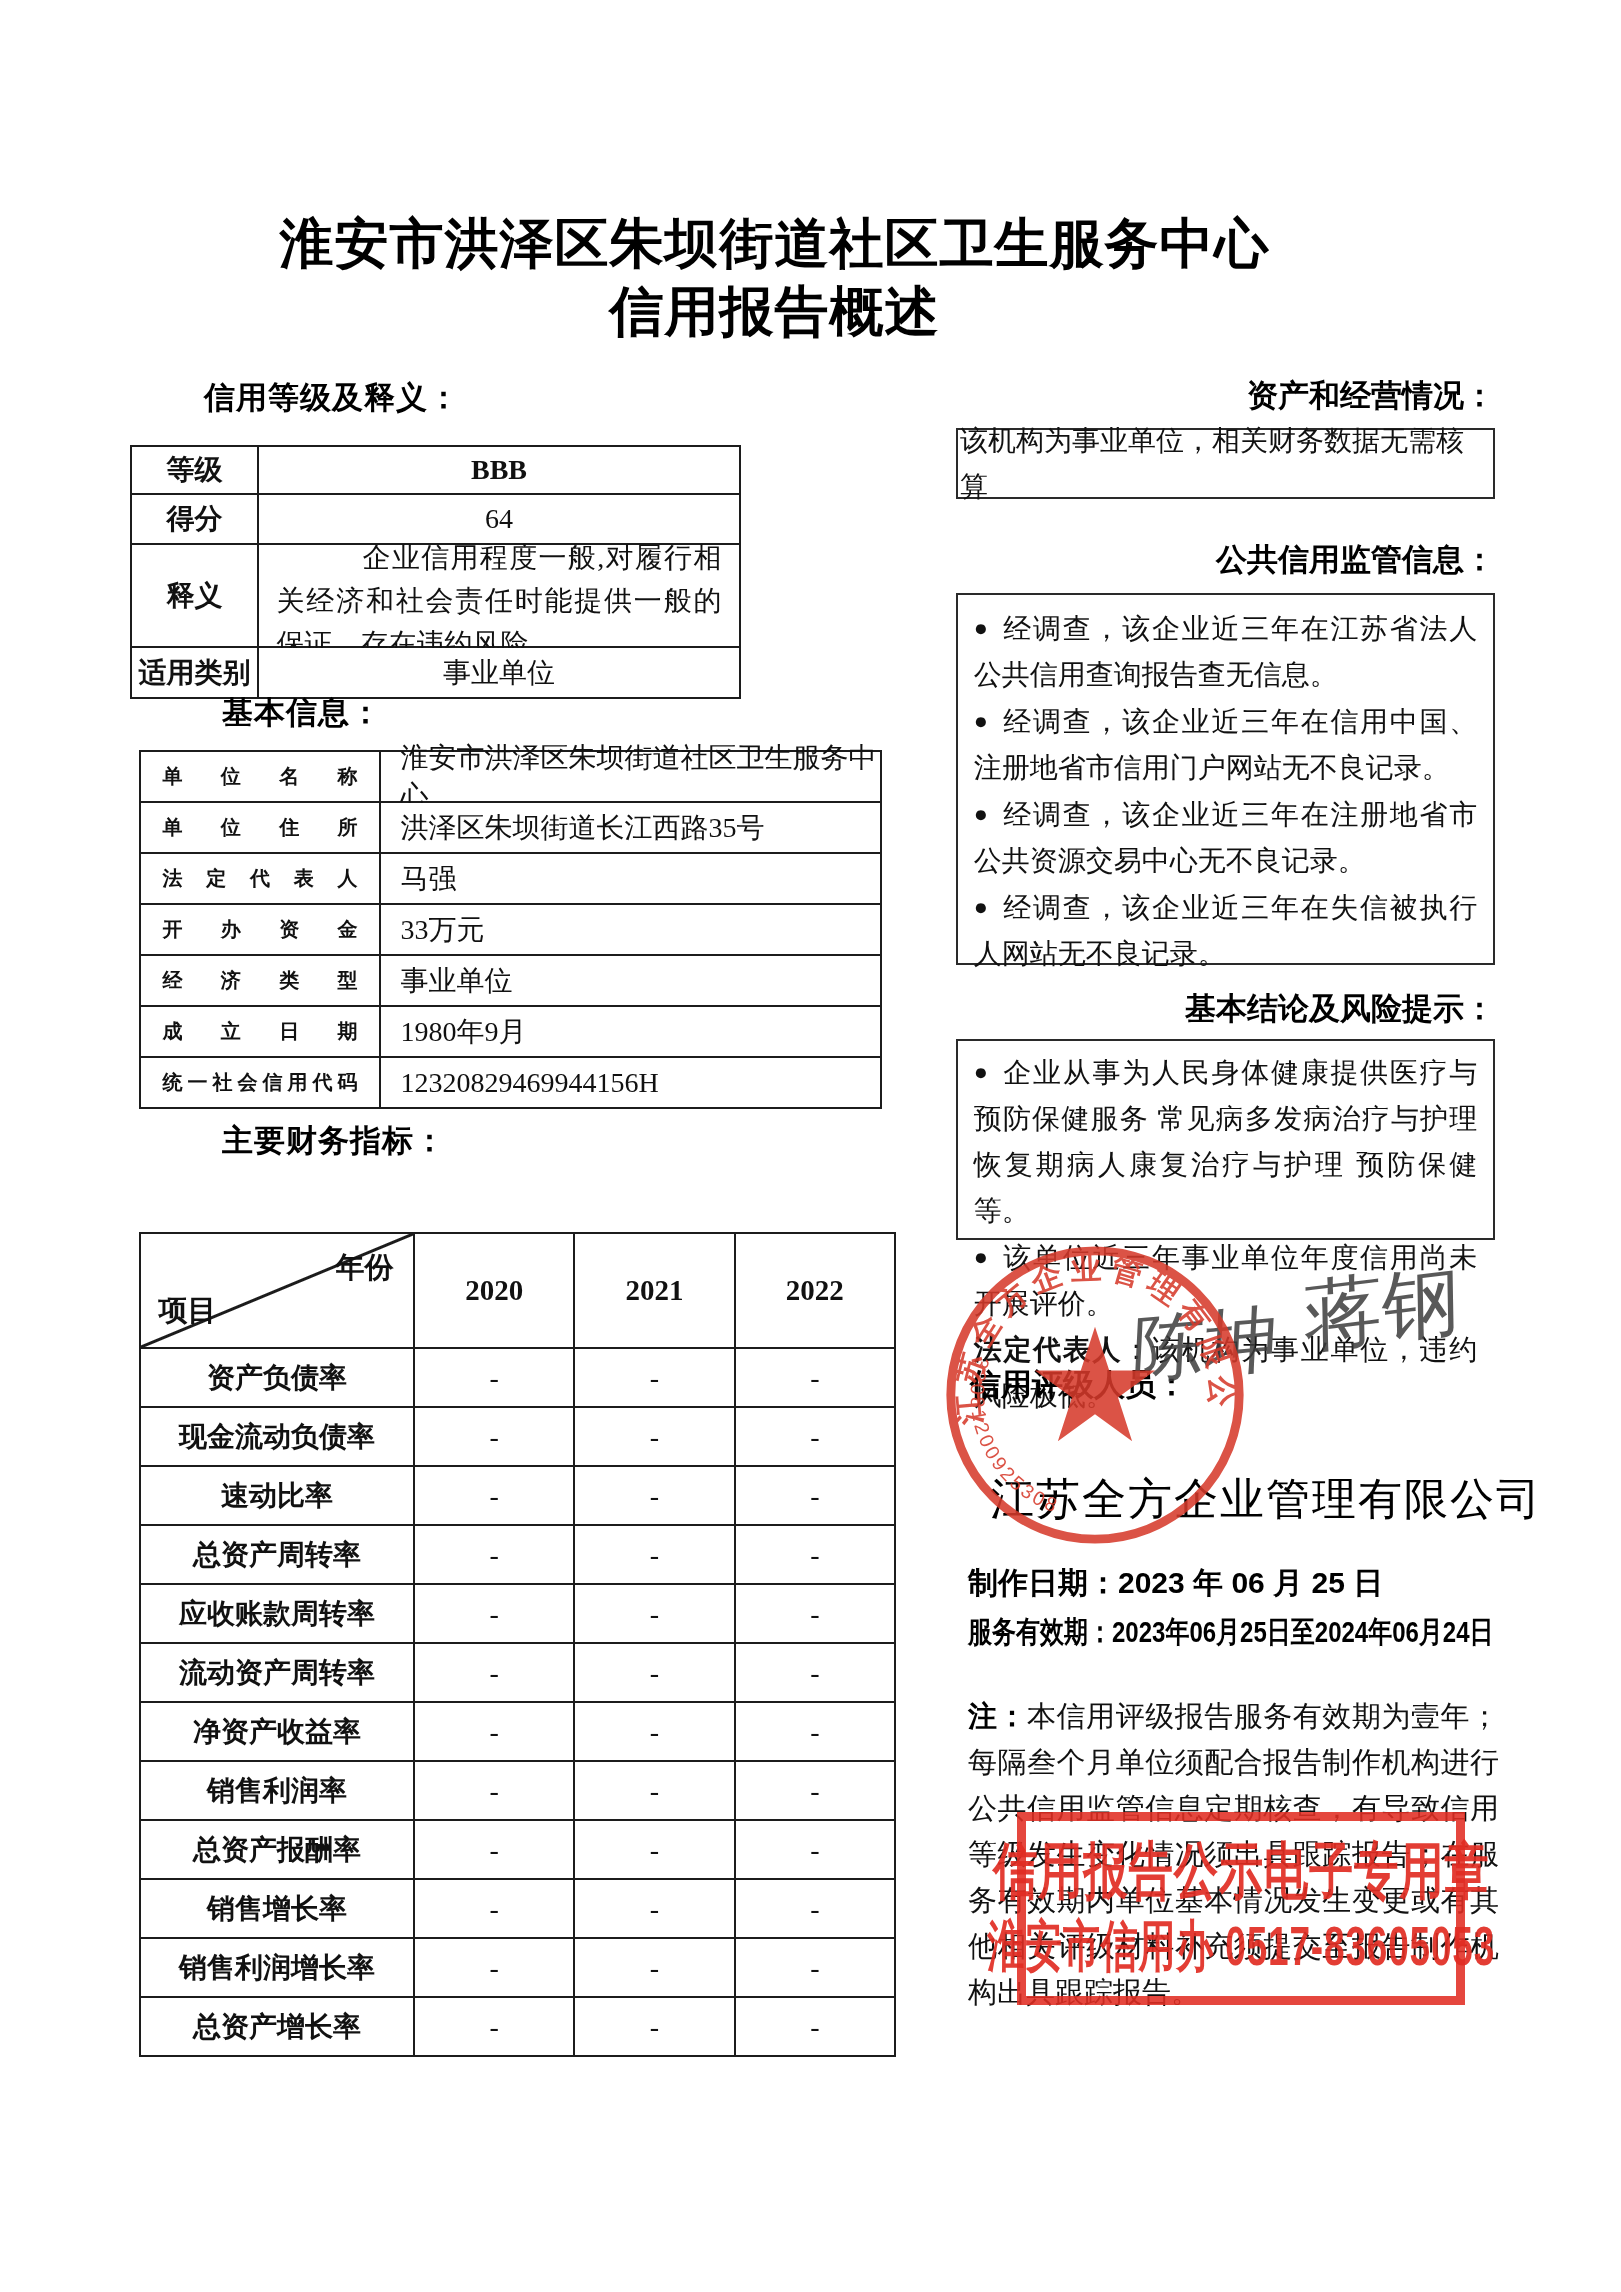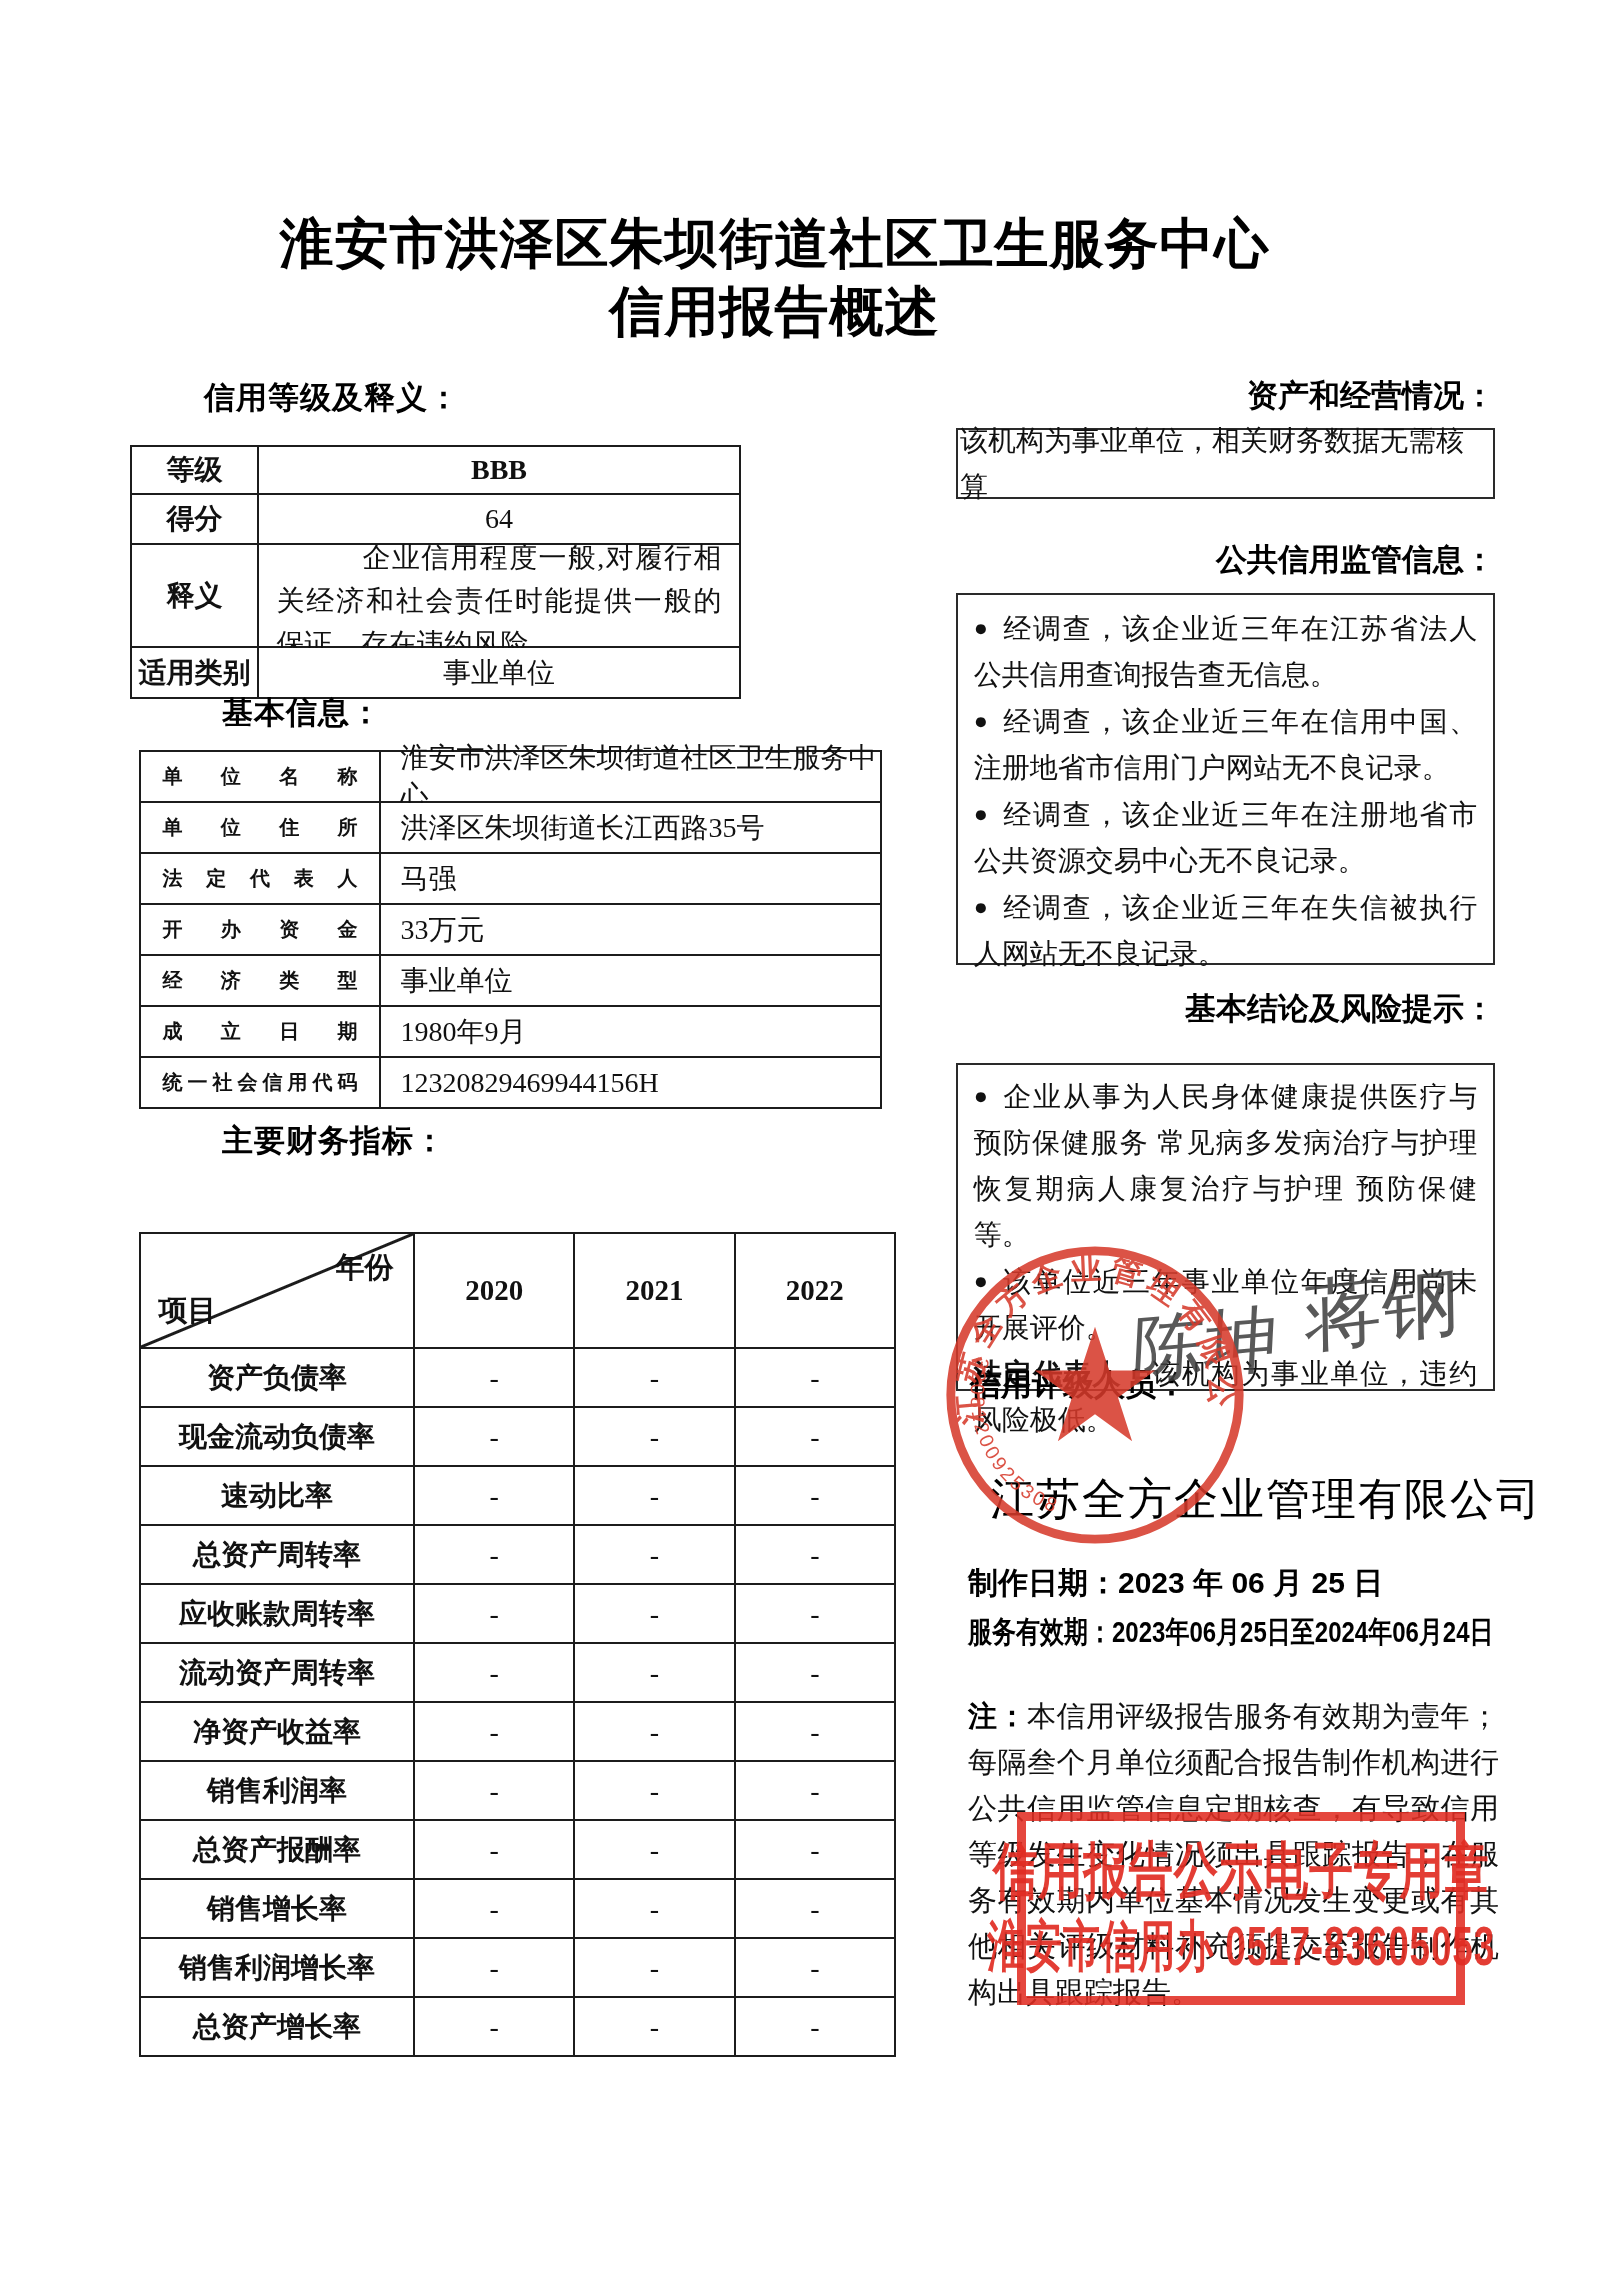--- a/index.html
+++ b/index.html
@@ -186,21 +186,21 @@
 
   <div class="sec-h-r" style="top:539px;">公共信用监管信息：</div>
   <div class="rbox" style="top:593px; height:372px; padding:9.8px 15.7px;">
     <p><span class="blt">●</span><span>经调查，该企业近三年在江苏省法人公共信用查询报告查无信息。</span></p>
     <p><span class="blt">●</span><span>经调查，该企业近三年在信用中国、注册地省市信用门户网站无不良记录。</span></p>
     <p><span class="blt">●</span><span>经调查，该企业近三年在注册地省市公共资源交易中心无不良记录。</span></p>
     <p><span class="blt">●</span><span>经调查，该企业近三年在失信被执行人网站无不良记录。</span></p>
   </div>
 
   <div class="sec-h-r" style="top:988px;">基本结论及风险提示：</div>
-  <div class="rbox" style="top:1063px; height:328px; padding:7.8px 15.7px;">
+  <div class="rbox" style="top:1039px; height:201px; padding:7.8px 15.7px;">
     <p><span class="blt">●</span><span>企业从事为人民身体健康提供医疗与预防保健服务 常见病多发病治疗与护理 恢复期病人康复治疗与护理 预防保健等。</span></p>
     <p><span class="blt">●</span><span>该单位近三年事业单位年度信用尚未开展评价。</span></p>
     <p><span class="risk-lab">法定代表人</span><span>：该机构为事业单位，违约风险极低。</span></p>
   </div>
 
   <div class="abs sans-b" style="left:970px; top:1364px; font-size:31px;">信用评级人员：</div>
   <div class="sig" style="left:1132px; top:1296px; font-size:73px; transform:rotate(-5deg) skewX(-8deg);">陈坤</div>
   <div class="sig" style="left:1304px; top:1257px; font-size:78px; transform:rotate(-7deg) skewX(-6deg);">蒋钢</div>
 
   <div class="abs company-line" style="left:990px; top:1470px;">江苏全方企业管理有限公司</div>

